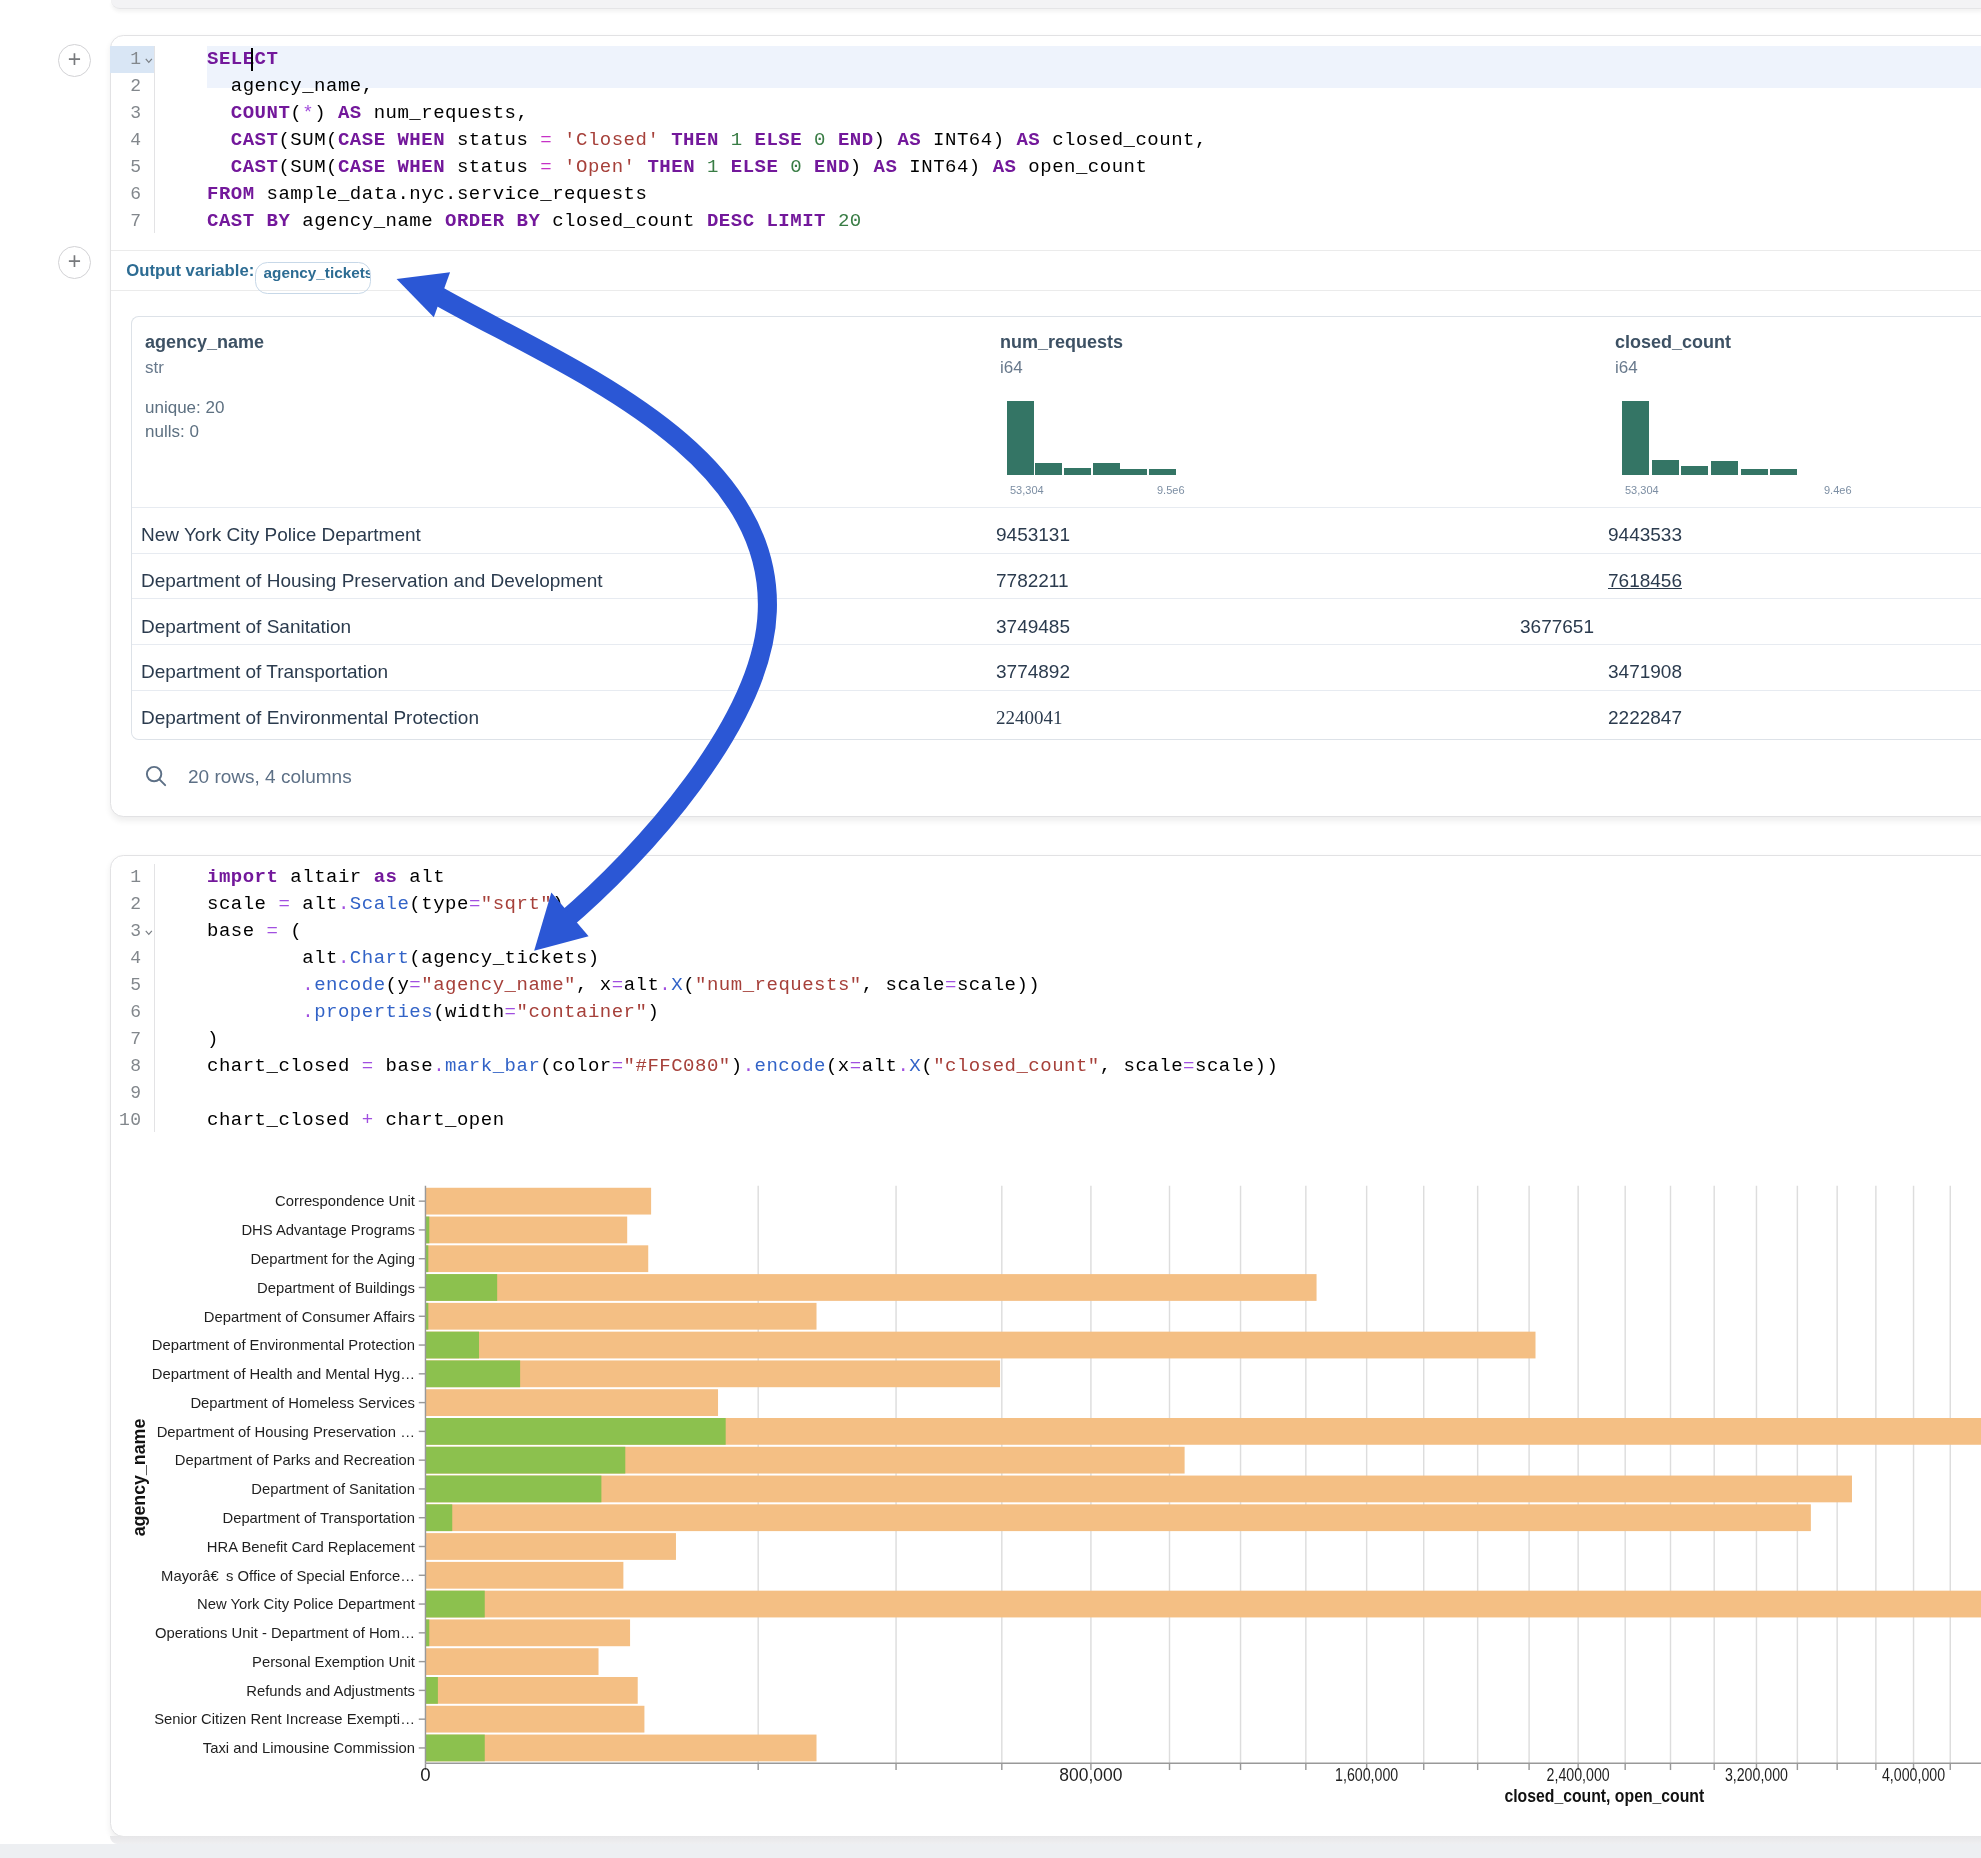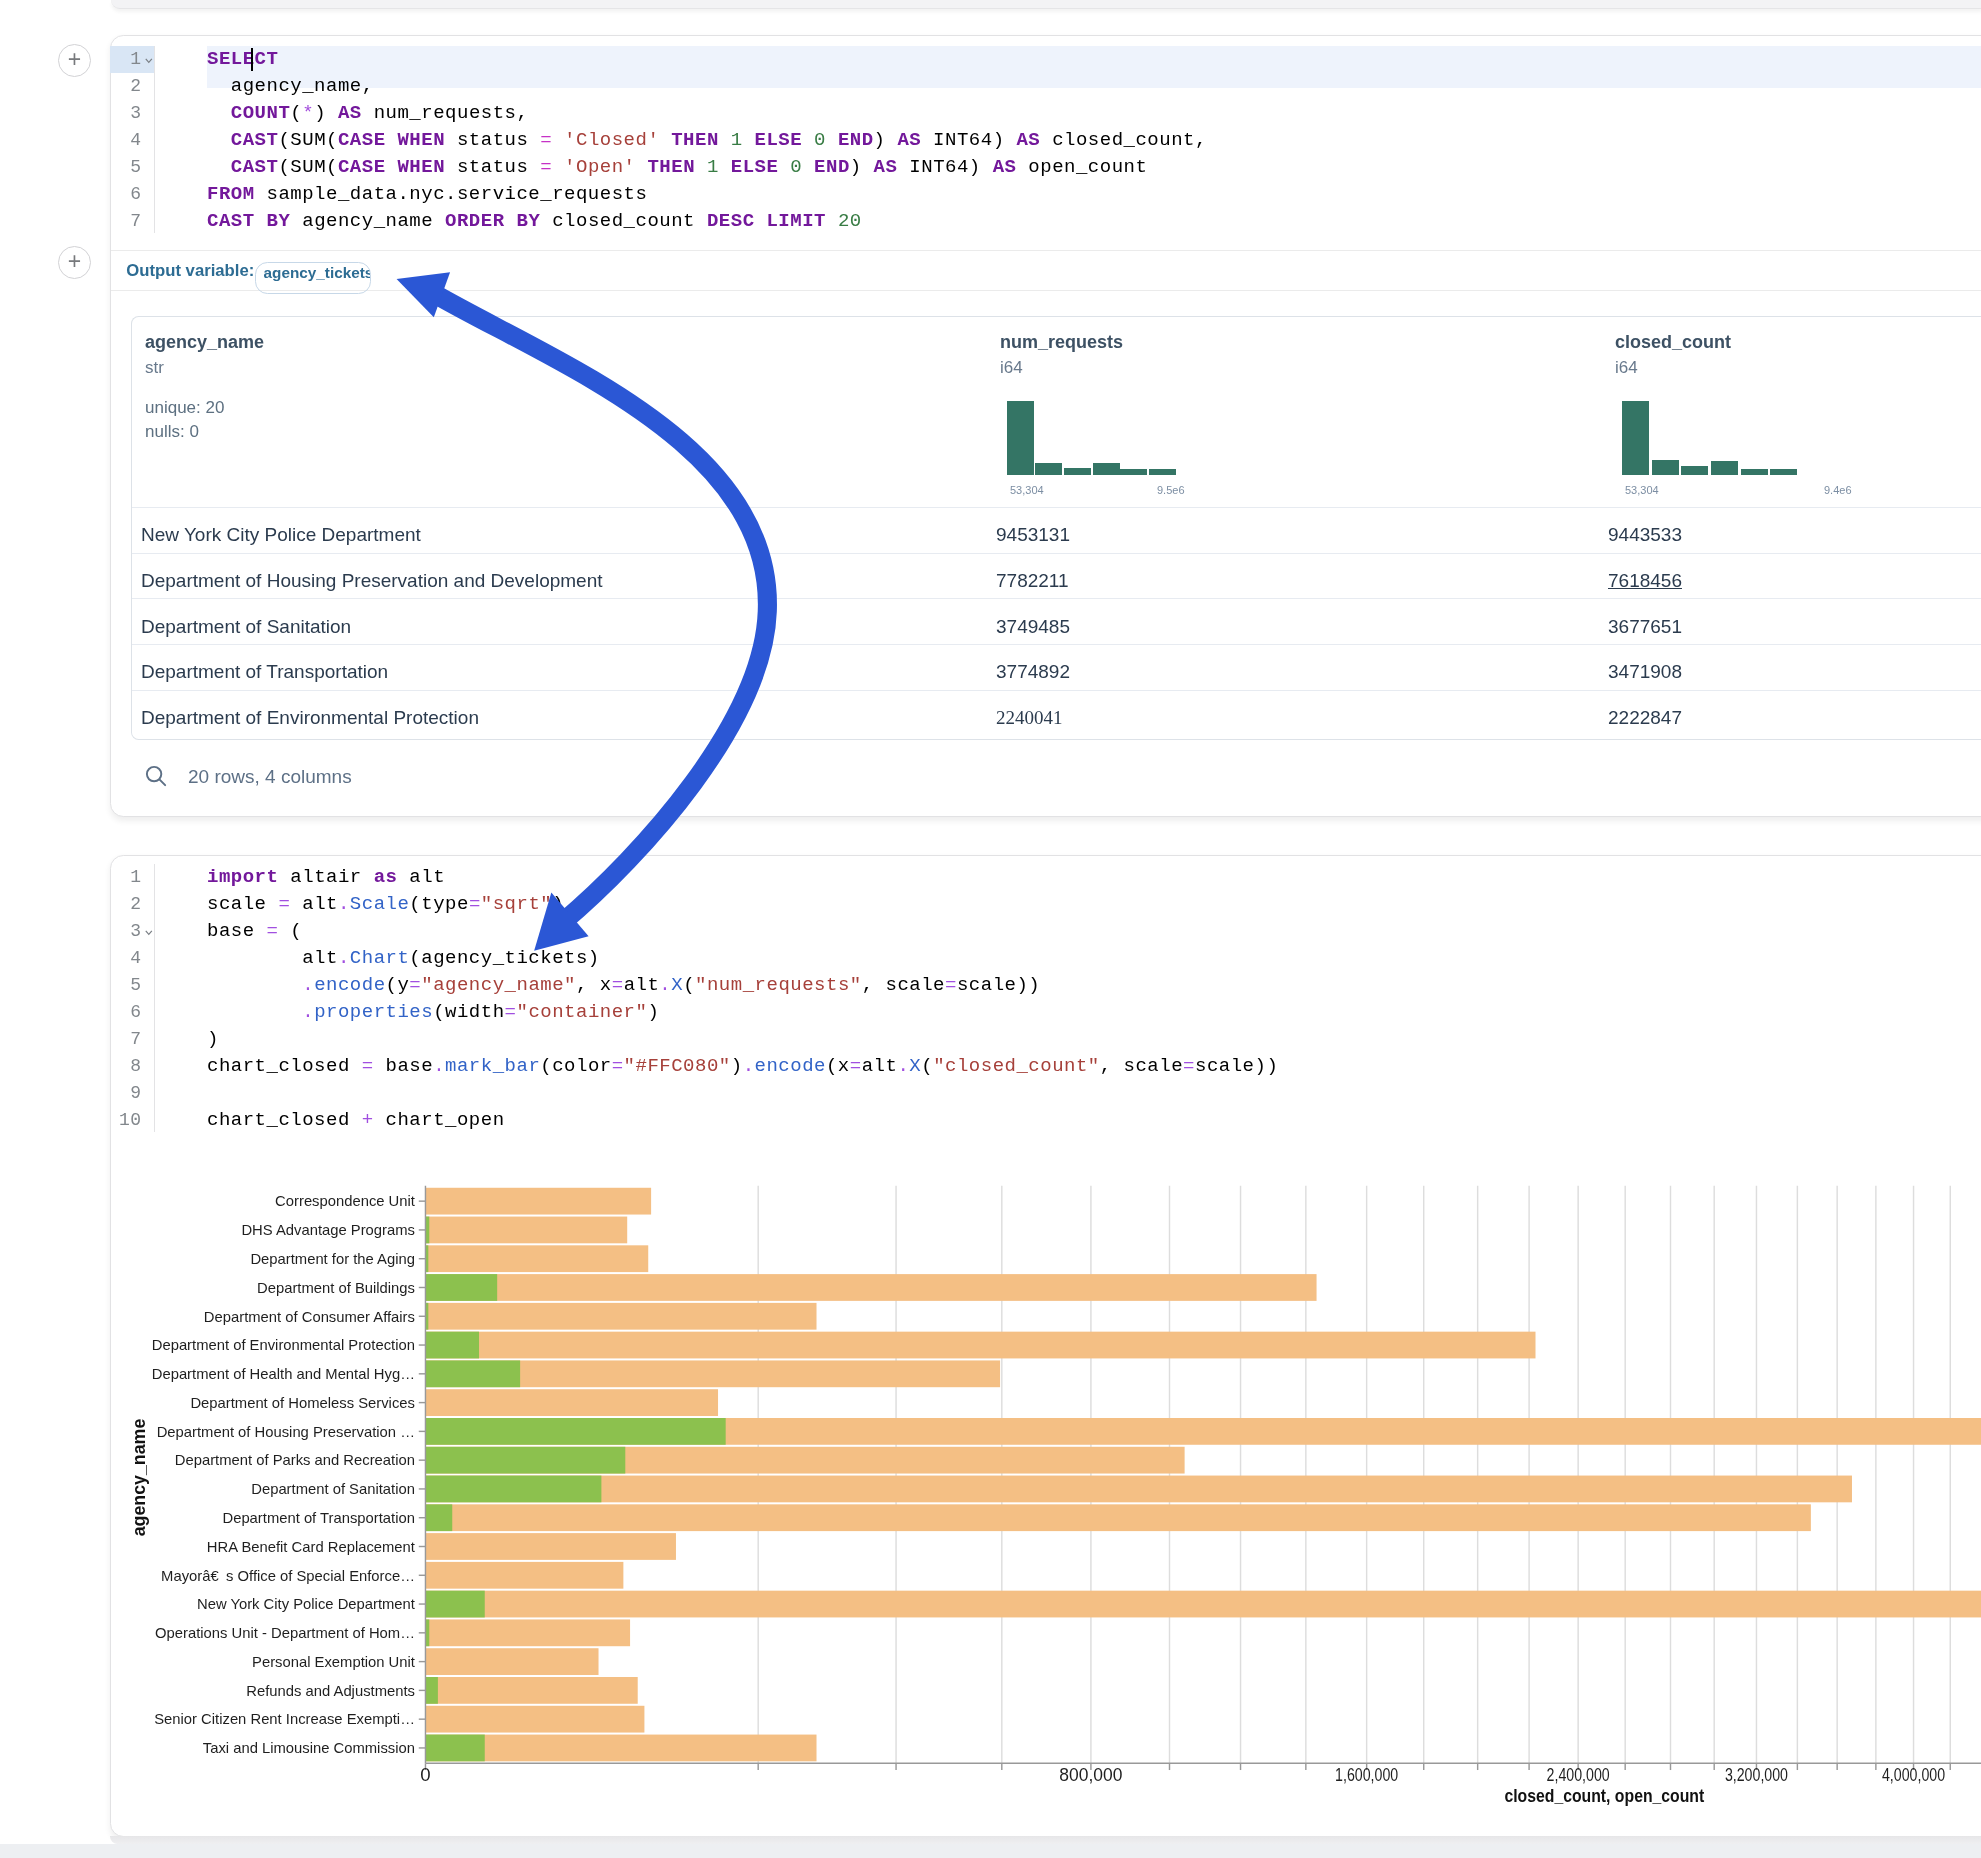--- a/index.html
+++ b/index.html
@@ -136,21 +136,21 @@
   <div class="rowtxt" style="left:141px;top:524px;">New York City Police Department</div>
   <div class="rowtxt" style="left:996px;top:524px;">9453131</div>
   <div class="rowtxt" style="left:1608px;top:524px;">9443533</div>
   <div class="sep" style="left:132px;right:0;top:553px;"></div>
   <div class="rowtxt" style="left:141px;top:570px;">Department of Housing Preservation and Development</div>
   <div class="rowtxt" style="left:996px;top:570px;">7782211</div>
   <div class="rowtxt" style="left:1608px;top:570px;text-decoration:underline;">7618456</div>
   <div class="sep" style="left:132px;right:0;top:598px;"></div>
   <div class="rowtxt" style="left:141px;top:616px;">Department of Sanitation</div>
   <div class="rowtxt" style="left:996px;top:616px;">3749485</div>
-  <div class="rowtxt" style="left:1608px;top:616px;">3677651</div>
+  <div class="rowtxt" style="left:1520px;top:616px;">3677651</div>
   <div class="sep" style="left:132px;right:0;top:644px;"></div>
   <div class="rowtxt" style="left:141px;top:661px;">Department of Transportation</div>
   <div class="rowtxt" style="left:996px;top:661px;">3774892</div>
   <div class="rowtxt" style="left:1608px;top:661px;">3471908</div>
   <div class="sep" style="left:132px;right:0;top:690px;"></div>
   <div class="rowtxt" style="left:141px;top:707px;">Department of Environmental Protection</div>
   <div class="rowtxt" style="left:996px;top:707px;font-family:Liberation Serif, serif;">2240041</div>
   <div class="rowtxt" style="left:1608px;top:707px;">2222847</div>
 
   <svg style="position:absolute;left:144px;top:764px;" width="25" height="25" viewBox="0 0 26 26">

